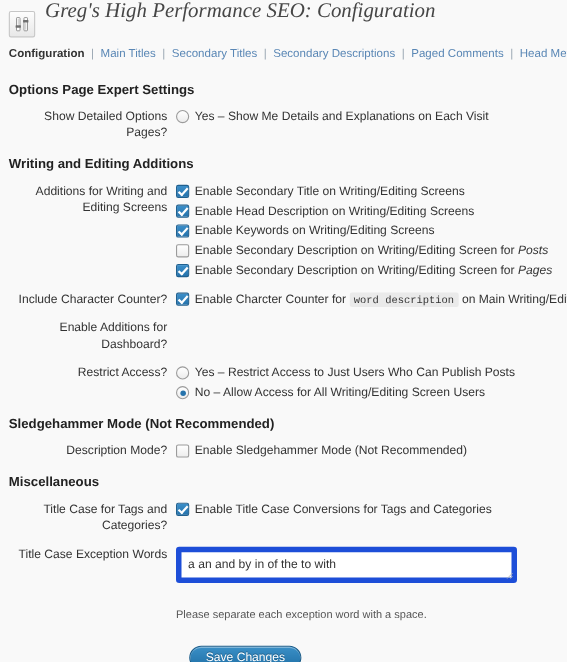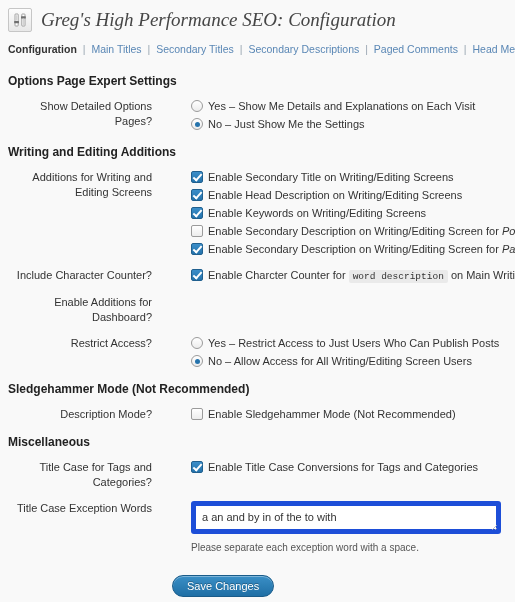--- a/index.html
+++ b/index.html
@@ -13,21 +13,21 @@
     font-family: "Liberation Sans", sans-serif;
     font-size: 11px;
     color: #333;
     overflow: hidden;
     position: relative;
   }
 
   
   .page-header {
     display: flex;
-    align-items: center;
+    align-items: flex-end;
     padding: 6px 0 0 8px;
     height: 28px;
   }
   .header-icon {
     width: 24px;
     height: 24px;
     border: 1px solid #c6c6c6;
     background: linear-gradient(to bottom, #fdfdfd 0%, #e8e8e8 100%);
     border-radius: 2px;
     box-sizing: border-box;
@@ -74,21 +74,20 @@
   .section-title {
     font-size: 12px;
     font-weight: bold;
     color: #222;
     margin: 13px 0 0 8px;
   }
 
   .row {
     display: flex;
     margin-top: 11px;
-    gap: 31px;
   }
   .row-label {
     width: 160px;
     flex: none;
     text-align: right;
     padding-right: 8px;
     box-sizing: border-box;
     font-size: 11px;
     color: #333;
     line-height: 15px;
@@ -201,21 +200,21 @@
     position: absolute;
     right: 3px;
     bottom: 3px;
     width: 7px;
     height: 7px;
     pointer-events: none;
   }
   .hint {
     font-size: 10px;
     color: #555;
-    margin-top: 8px;
+    margin-top: 24px;
   }
 
   
   .save-wrap {
     margin: 22px 0 0 172px;
   }
   .save-btn {
     font-family: "Liberation Sans", sans-serif;
     font-size: 11px;
     font-weight: normal;
@@ -266,24 +265,20 @@
 
   <div class="section-title">Options Page Expert Settings</div>
 
   <div class="row">
     <div class="row-label">Show Detailed Options Pages?</div>
     <div class="row-fields">
       <div class="opt">
         <span class="rb"></span>
         <span class="opt-text">Yes – Show Me Details and Explanations on Each Visit</span>
       </div>
-      <div class="opt">
-        <span class="rb checked"></span>
-        <span class="opt-text">No – Just Show Me the Settings</span>
-      </div>
     </div>
   </div>
 
   <div class="section-title">Writing and Editing Additions</div>
 
   <div class="row">
     <div class="row-label">Additions for Writing and Editing Screens</div>
     <div class="row-fields">
       <div class="opt">
         <span class="cb checked"></span>

